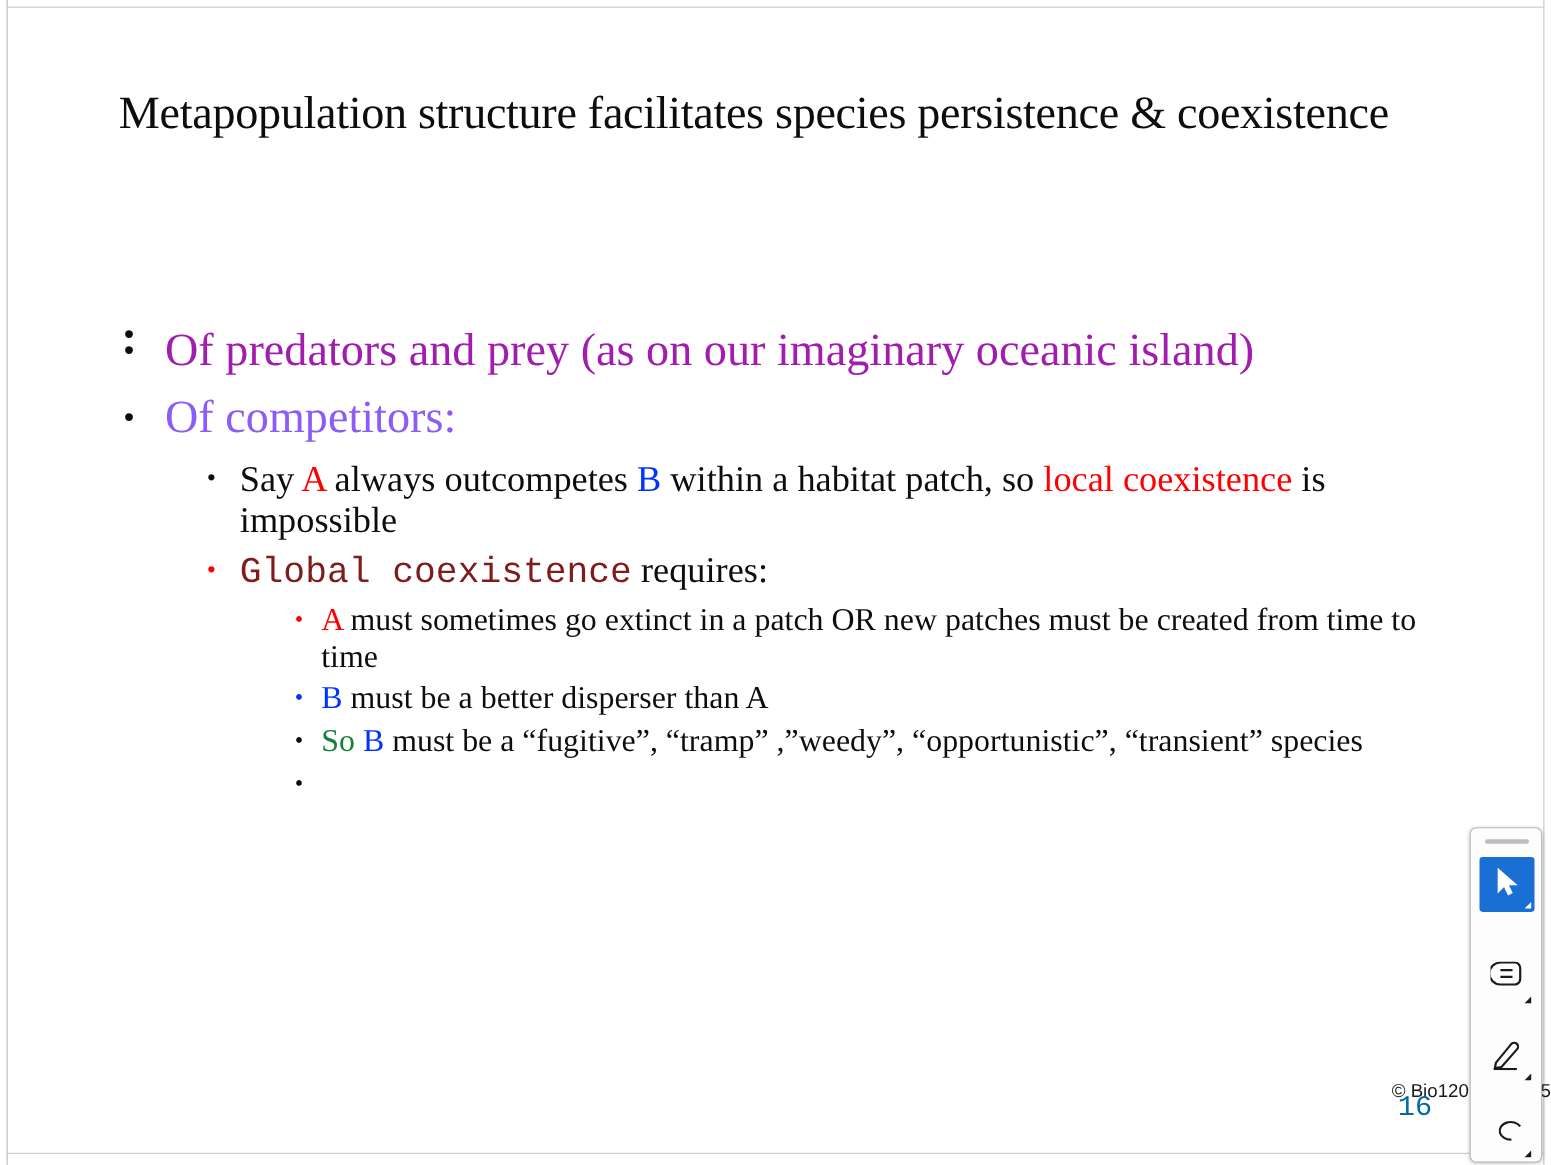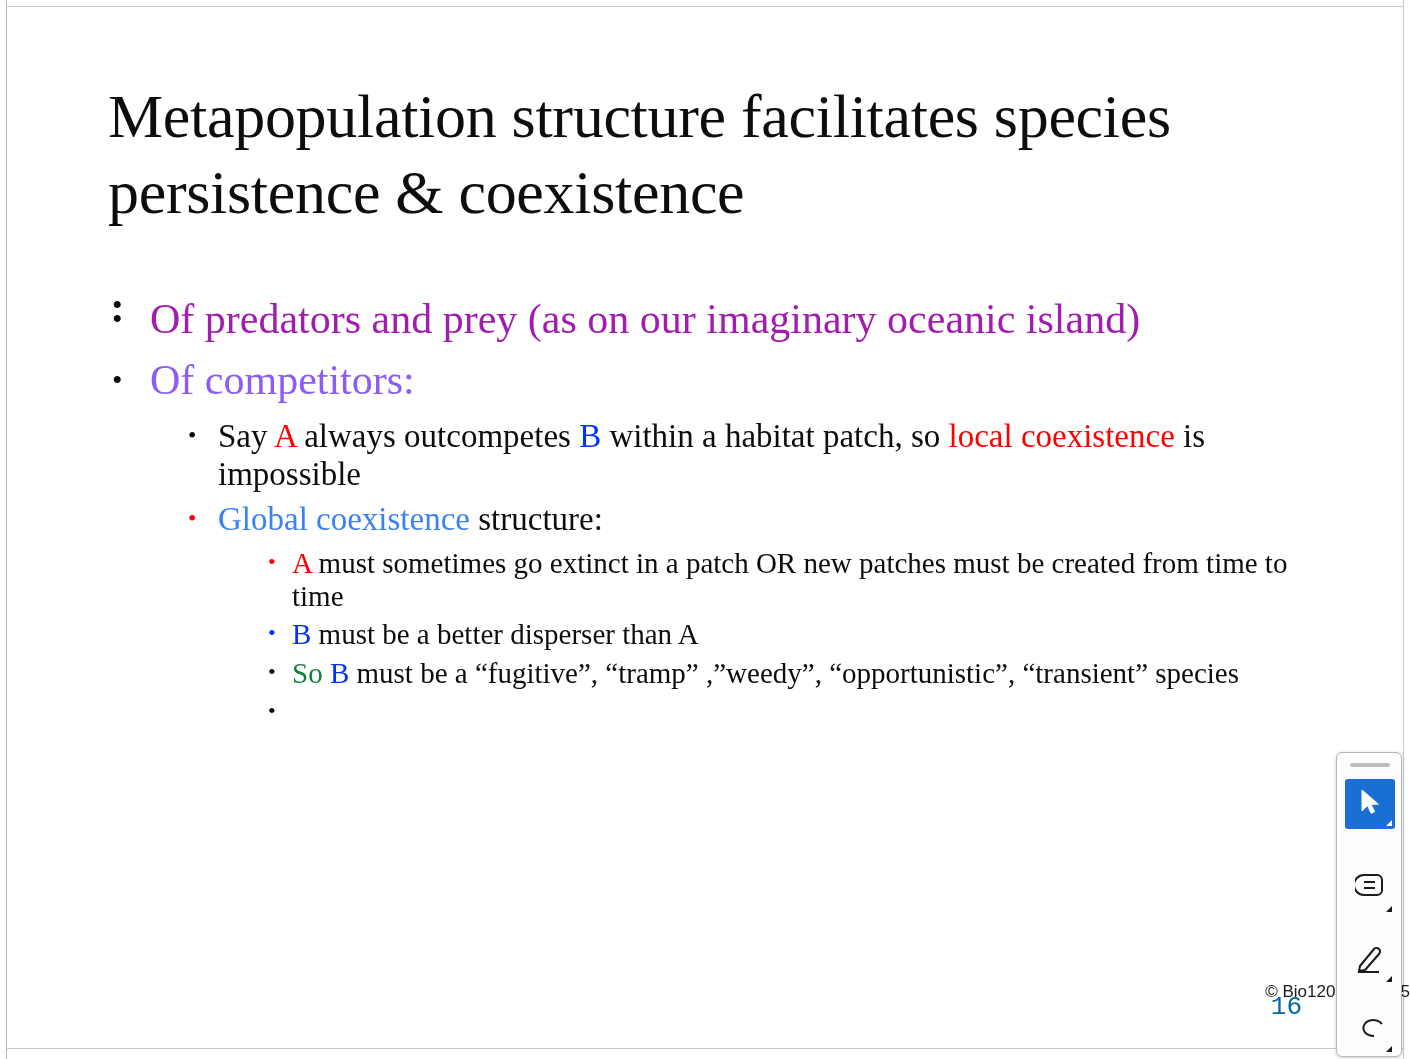--- a/index.html
+++ b/index.html
@@ -41,21 +41,21 @@
     position: absolute;
     right: 6px; top: 0; width: 1px; height: 1059px;
     background: #c9c9c9;
   }
 
   .slide-title {
     position: absolute;
     left: 108px;
     top: 78px;
     width: 1180px;
-    font-size: 62px;
+    font-size: 42px;
     line-height: 1.23;
     color: #0d0d0d;
     font-family: "Liberation Serif", serif;
     letter-spacing: -0.3px;
   }
 
   .body-block {
     position: absolute;
     left: 104px;
     top: 282px;
@@ -196,21 +196,21 @@
   <div class="frame-bottom"></div>
   <div class="frame-right"></div>
 
   <div class="slide-title">Metapopulation structure facilitates species persistence &amp; coexistence</div>
 
   <div class="body-block" id="body-block">
       <div class="lvl1"><span class="bullet">•</span></div>
       <div class="lvl1"><span class="bullet">•</span><span><span style="color: #a21caf; font-family: Liberation Serif, serif;">Of predators and prey (as on our imaginary oceanic island)</span></span></div>
       <div class="lvl1"><span class="bullet">•</span><span><span style="color: #8b5cf6;">Of competitors:</span></span></div>
       <div class="lvl2"><span class="bullet" style="color: rgb(13, 13, 13);">•</span><span><span style="color: rgb(13, 13, 13);">Say </span><span style="color: rgb(255, 0, 0);">A</span><span style="color: rgb(13, 13, 13);"> always outcompetes </span><span style="color: rgb(0, 51, 255);">B</span><span style="color: rgb(13, 13, 13);"> within a habitat patch, so </span><span style="color: rgb(255, 0, 0);">local coexistence</span><span style="color: rgb(13, 13, 13);"> is impossible</span></span></div>
-      <div class="lvl2"><span class="bullet" style="color: rgb(255, 0, 0);">•</span><span><span style="color: #3b82f6;">Global coexistence</span><span style="color: rgb(13, 13, 13);"> structure:</span></span></div>
+      <div class="lvl2"><span class="bullet" style="color: rgb(255, 0, 0);">•</span><span><span style="color: #7f1d1d; font-family: Liberation Mono, monospace;">Global coexistence</span><span style="color: rgb(13, 13, 13);"> requires:</span></span></div>
       <div class="lvl3"><span class="bullet" style="color: rgb(255, 0, 0);">•</span><span><span style="color: rgb(255, 0, 0);">A</span><span style="color: rgb(13, 13, 13);"> must sometimes go extinct in a patch OR new patches must be created from time to time</span></span></div>
       <div class="lvl3"><span class="bullet" style="color: rgb(0, 51, 255);">•</span><span><span style="color: rgb(0, 51, 255);">B</span><span style="color: rgb(13, 13, 13);"> must be a better disperser than A</span></span></div>
       <div class="lvl3"><span class="bullet" style="color: rgb(13, 13, 13);">•</span><span><span style="color: #15803d;">So </span><span style="color: rgb(0, 51, 255);">B</span><span style="color: rgb(13, 13, 13);"> must be a “fugitive”, “tramp” ,”weedy”, “opportunistic”, “transient” species</span></span></div>
       <div class="lvl3"><span class="bullet" style="color: rgb(13, 13, 13);">•</span></div>
     </div>
 
   <div class="footer-note">© Bio120 Fall 2025</div>
   <div class="slide-number">16</div>
 
   <div class="annot-toolbar">

